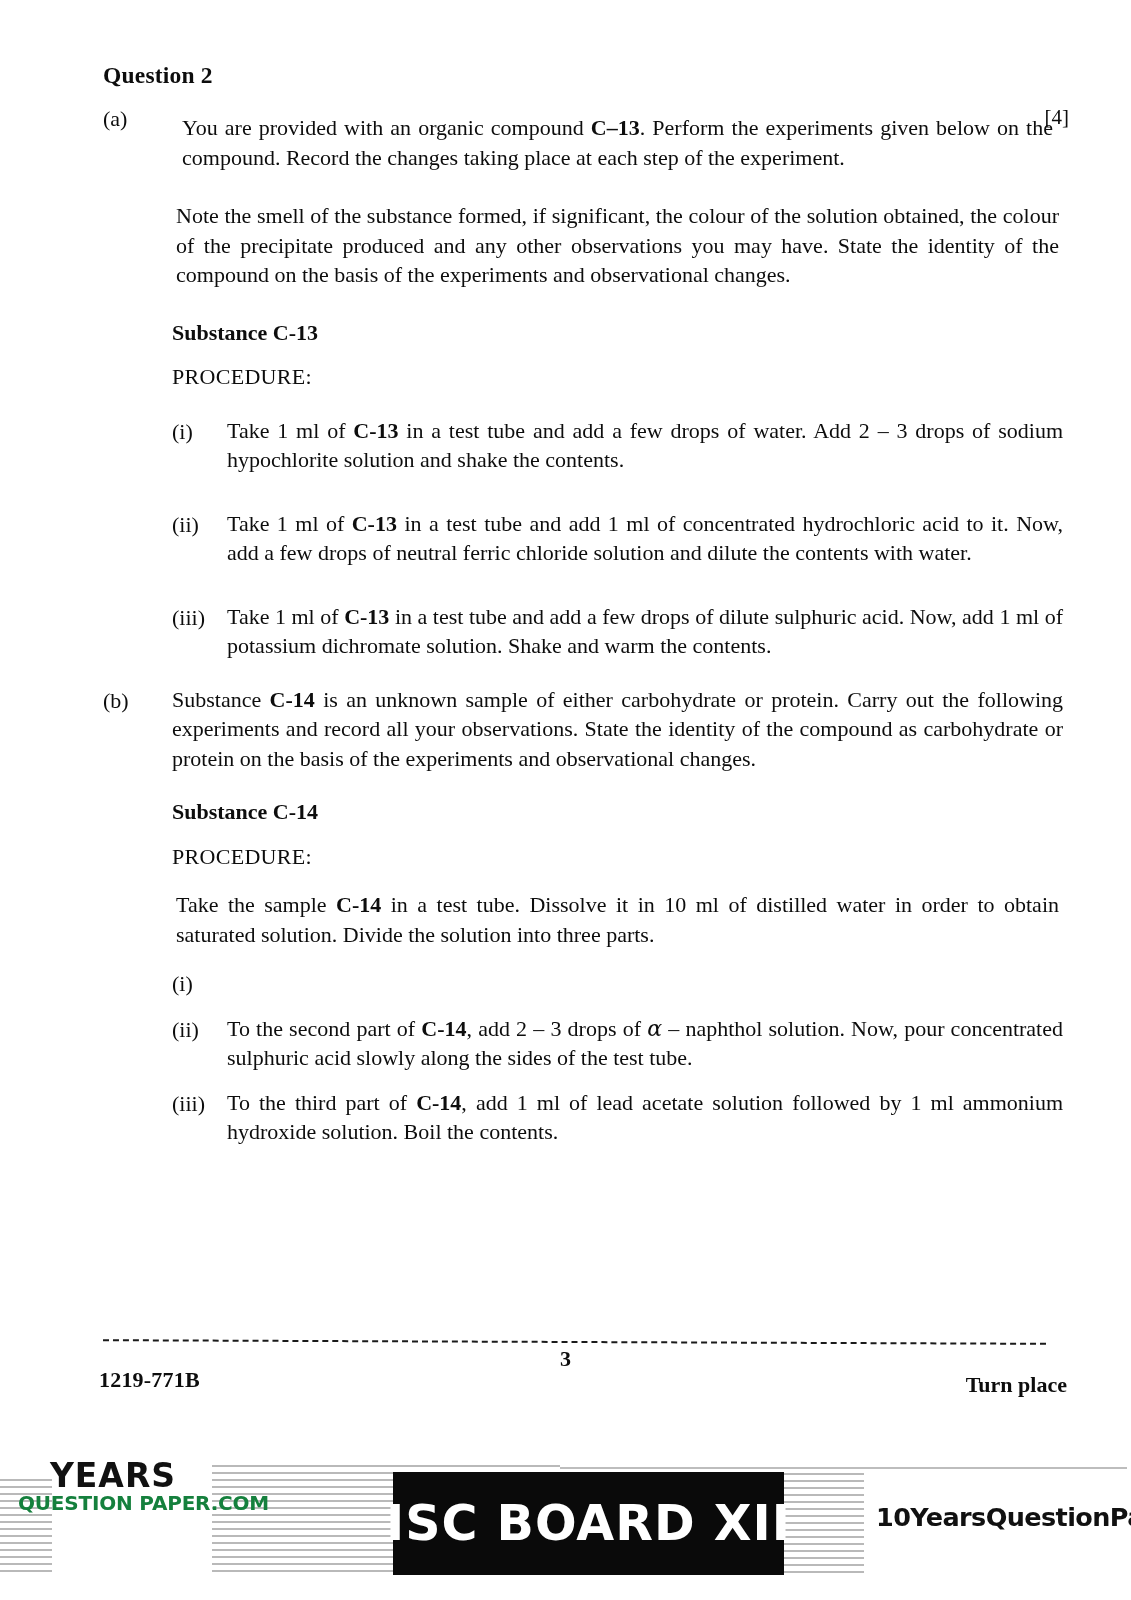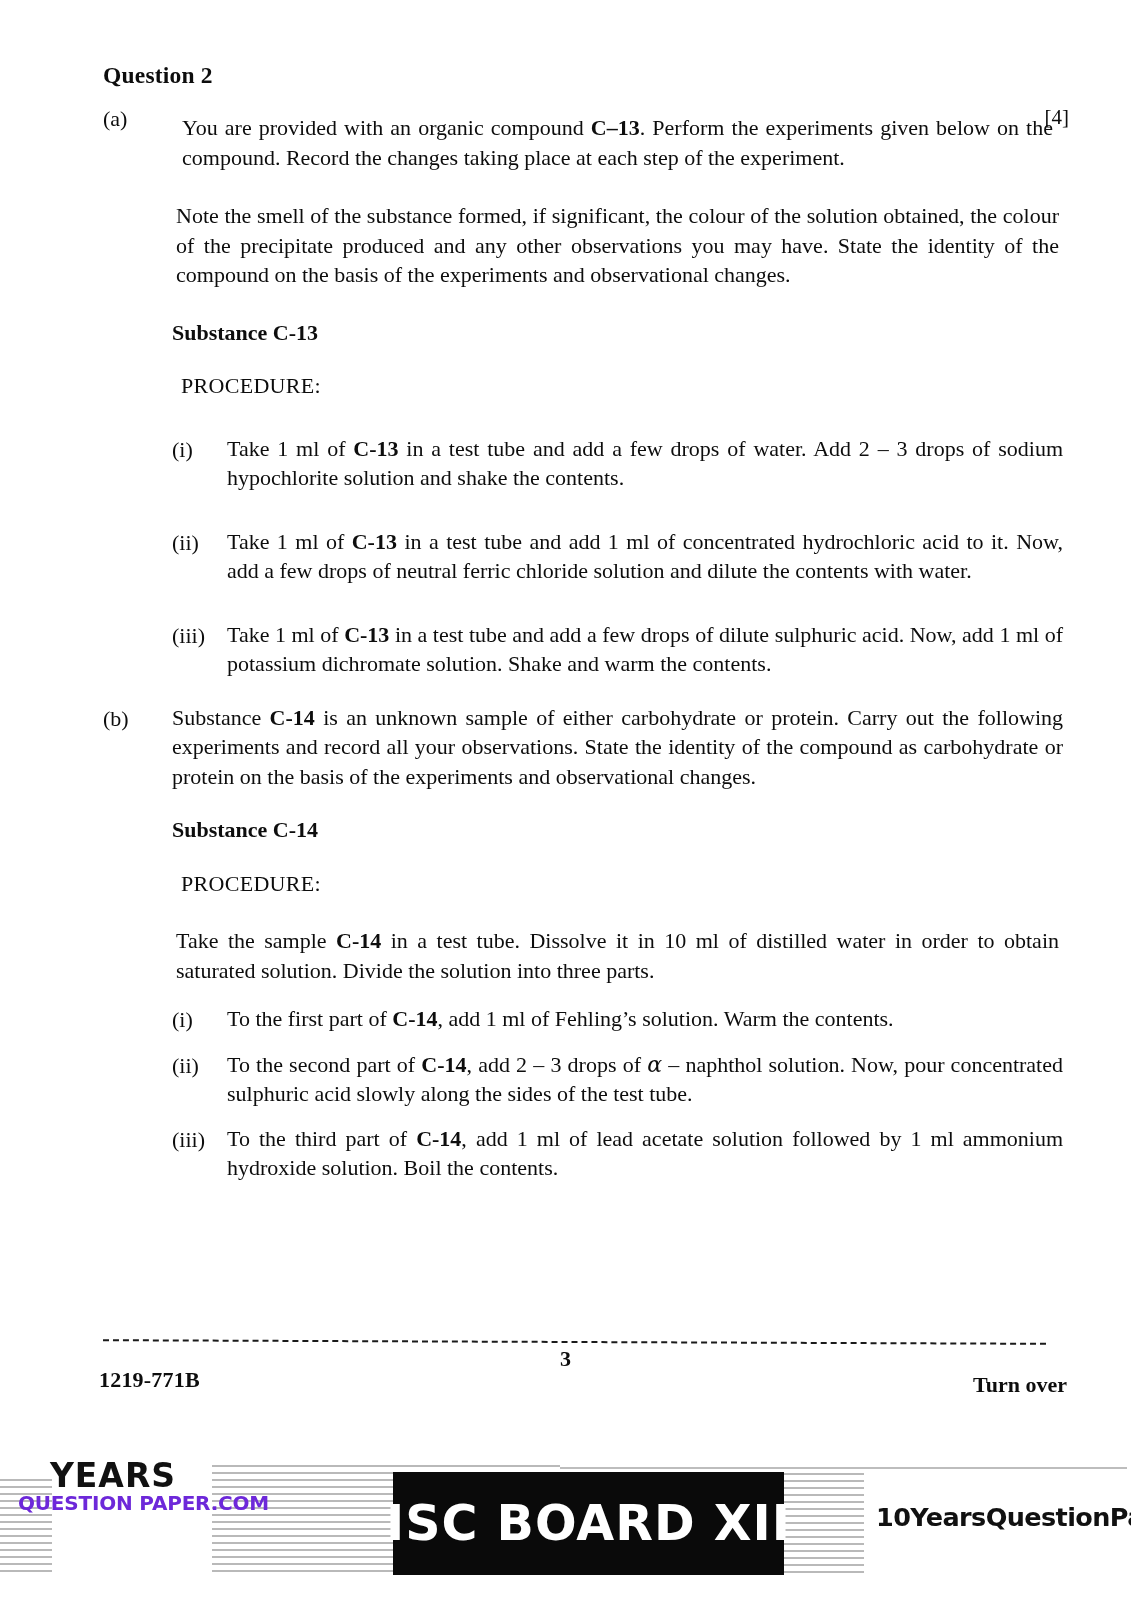--- a/index.html
+++ b/index.html
@@ -77,21 +77,21 @@
   .sub-head {
     font-size: 22px;
     font-weight: bold;
     line-height: 29.5px;
     margin: 0;
     padding-left: 69px;
   }
   .proc {
     font-size: 22px;
     line-height: 29.5px;
-    margin: 9px;
+    margin: 0;
     padding-left: 69px;
     letter-spacing: 0.3px;
   }
   .plain {
     font-size: 22px;
     line-height: 29.5px;
     margin: 4px;
     padding-left: 69px;
     text-align: justify;
   }
@@ -183,21 +183,21 @@
     font-weight: bold;
     line-height: 33px;
     letter-spacing: 1px;
     color: #111111;
   }
   .logo-qp {
     font-size: 20px;
     font-weight: bold;
     line-height: 23px;
     letter-spacing: -0.2px;
-    color: #6d28d9;
+    color: #15803d;
     white-space: nowrap;
   }
 
   .iscbox {
     position: absolute;
     left: 393px;
     top: 23px;
     width: 391px;
     height: 103px;
     background: #0a0a0a;
@@ -291,21 +291,20 @@
     <p class="proc">PROCEDURE:</p>
 
     <div class="gap-sm"></div>
 
     <p class="plain">Take the sample <b class="cmp">C-14</b> in a test tube. Dissolve it in 10 ml of distilled water in order to obtain saturated solution. Divide the solution into three parts.</p>
 
     <div class="gap-sm"></div>
 
     <div class="row" style="padding-left:69px;">
       <div class="marker lvl2">(i)</div>
-      <div class="body nj">To the first part of <b class="cmp">C-14</b>, add 1 ml of Fehling’s solution. Warm the contents.</div>
     </div>
 
     <div class="gap-sm"></div>
 
     <div class="row" style="padding-left:69px;">
       <div class="marker lvl2">(ii)</div>
       <div class="body">To the second part of <b class="cmp">C-14</b>, add  2 – 3 drops of <span class="alpha">α</span> – naphthol solution.  Now, pour concentrated sulphuric acid slowly along the sides of the test tube.</div>
     </div>
 
     <div class="gap-sm"></div>
@@ -313,21 +312,21 @@
     <div class="row" style="padding-left:69px;">
       <div class="marker lvl2">(iii)</div>
       <div class="body">To the third part of <b class="cmp">C-14</b>, add 1 ml of lead acetate solution followed by 1 ml ammonium hydroxide solution.  Boil the contents.</div>
     </div>
 
   </div>
 
   <div class="dashline"></div>
   <div class="pagenum">3</div>
   <div class="papercode">1219-771B</div>
-  <div class="turnover">Turn over</div>
+  <div class="turnover">Turn place</div>
 
   <div class="brandbar">
     <div class="hairline"></div>
     <div class="stripes st1"></div>
     <div class="stripes st2"></div>
     <div class="stripes st3"></div>
 
     <div class="logo">
       <div class="logo-years">YEARS</div>
       <div class="logo-qp">QUESTION PAPER.COM</div>

